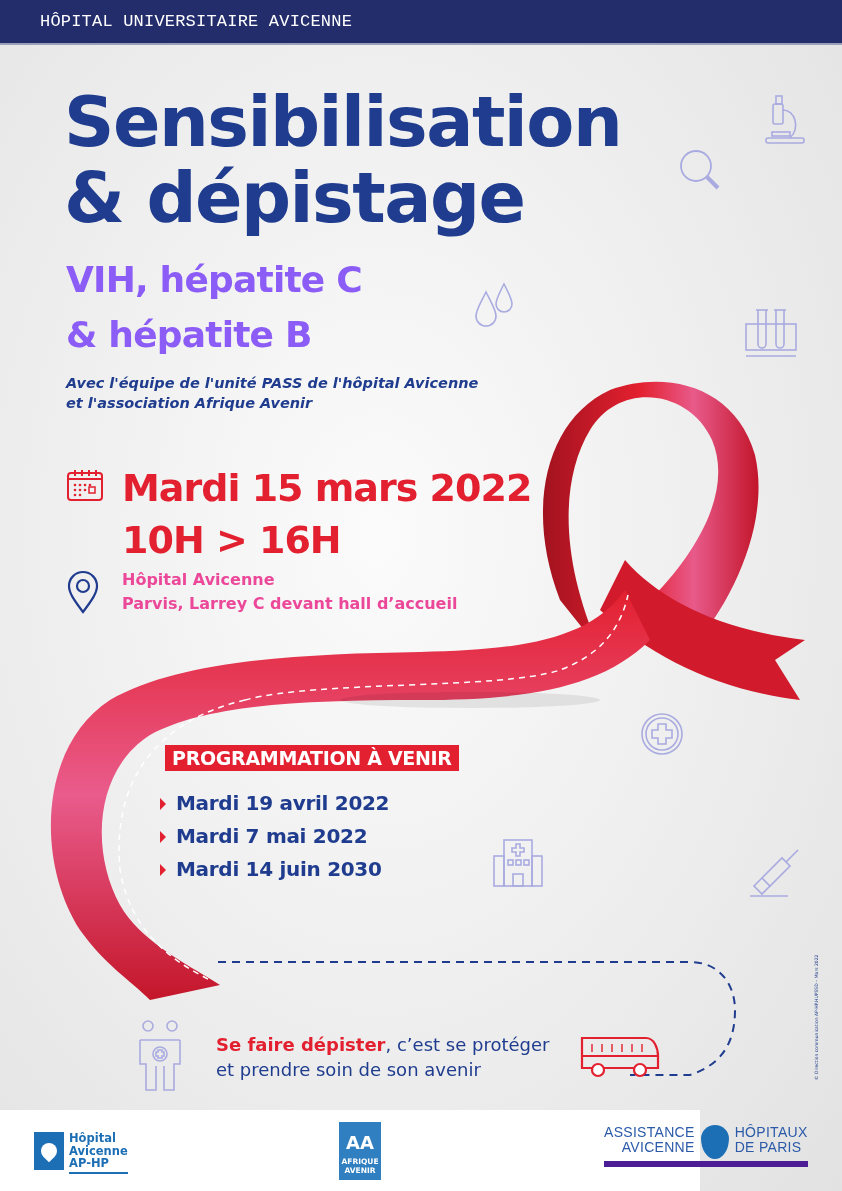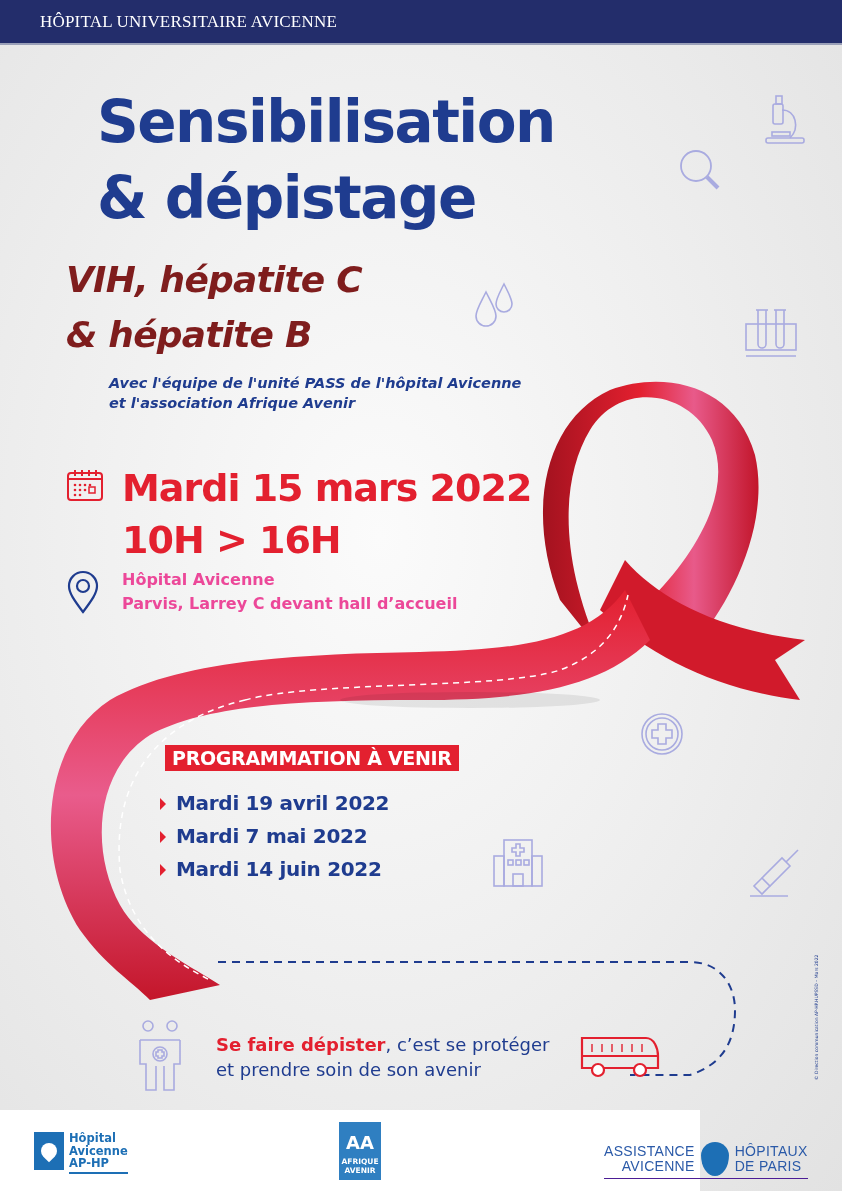--- a/index.html
+++ b/index.html
@@ -9,34 +9,34 @@
     background: radial-gradient(ellipse at 45% 45%, #fbfbfb 0%, #f0f0f0 45%, #e2e2e2 100%);
     position: relative;
   }
   .topbar {
     position: absolute; left: 0; top: 0; width: 842px; height: 45px;
     background: #232d6b;
     border-bottom: 2px solid #9aa0b8;
   }
   .topbar span {
     position: absolute; left: 40px; top: 12px;
-    color: #fff; font-family: Liberation Serif, serif; font-size: 17px; letter-spacing: 0.2px;
+    color: #fff; font-family: Liberation Mono, monospace; font-size: 17px; letter-spacing: 0.2px;
   }
   .title {
     position: absolute; left: 64px; top: 84px;
     color: #1f3c8f; font-family: "DejaVu Sans", sans-serif; font-weight: bold;
-    font-size: 58px; line-height: 76px; letter-spacing: -1.5px; margin-left: 33px;
+    font-size: 70px; line-height: 76px; letter-spacing: -1.5px;
   }
   .subtitle {
     position: absolute; left: 66px; top: 252px;
-    color: #7f1d1d; font-weight: bold; font-size: 36px; line-height: 55px; letter-spacing: -0.8px; font-style: italic;
+    color: #8b5cf6; font-weight: bold; font-size: 36px; line-height: 55px; letter-spacing: -0.8px;
   }
   .partners {
     position: absolute; left: 66px; top: 373px;
-    color: #1f3c8f; font-style: italic; font-size: 14.5px; line-height: 20px; font-weight: 600; margin-left: 43px;
+    color: #1f3c8f; font-style: italic; font-size: 14.5px; line-height: 20px; font-weight: 600;
   }
   .date {
     position: absolute; left: 122px; top: 462px;
     color: #e3202f; font-weight: bold; font-size: 38px; line-height: 52px; letter-spacing: -1px;
   }
   .cal-icon { position: absolute; left: 66px; top: 468px; width: 38px; height: 34px; }
   .pin-icon { position: absolute; left: 66px; top: 570px; width: 34px; height: 44px; }
   .place {
     position: absolute; left: 122px; top: 568px;
     color: #ec4899; font-weight: bold; font-size: 16px; line-height: 24px;
@@ -62,21 +62,21 @@
   .footer {
     position: absolute; left: 0; top: 1110px; width: 700px; height: 81px; background: #fff;
   }
   .logo-avicenne { position: absolute; left: 34px; top: 22px; display: flex; align-items: flex-start; }
   .logo-avicenne .mark { width: 30px; height: 38px; background: #1d6fb5; position: relative; }
   .logo-avicenne .mark::after { content: ""; position: absolute; left: 7px; top: 11px; width: 16px; height: 16px; background: #fff; border-radius: 50% 50% 50% 0; transform: rotate(-45deg); }
   .logo-avicenne .txt { margin-left: 5px; color: #1d6fb5; font-weight: bold; font-size: 11.5px; line-height: 12.5px; border-bottom: 2px solid #1d6fb5; padding-bottom: 2px; }
   .logo-afrique { position: absolute; left: 339px; top: 12px; width: 42px; height: 58px; background: #2f7fc1; color: #fff; font-size: 7.5px; font-weight: bold; text-align: center; }
   .logo-afrique .aa { font-size: 18px; line-height: 30px; padding-top: 6px; }
   .logo-afrique .nm { line-height: 8.5px; }
-  .logo-aphp { position: absolute; left: 604px; top: 32px; display: flex; align-items: center; border-bottom: 1px solid #4c1d95; padding-bottom: 2px; }
+  .logo-aphp { position: absolute; left: 604px; top: 15px; display: flex; border-bottom: 6px solid #4c1d95; padding-bottom: 2px; }
   .logo-aphp .t { color: #2b5aa8; font-family: "Liberation Sans", sans-serif; font-size: 14px; line-height: 15px; letter-spacing: 0.3px; }
   .logo-aphp .h { width: 28px; height: 34px; margin: 0 6px; background: #1d6fb5; border-radius: 50% 50% 50% 50% / 40% 40% 60% 60%; }
   .credit {
     position: absolute; left: 814px; top: 1080px; transform: rotate(-90deg); transform-origin: left top;
     color: #1f3c8f; font-size: 4.5px; white-space: nowrap;
   }
 </style>
 </head>
 <body>
 
@@ -169,21 +169,21 @@
   <li>
       <span class="arrow"></span>
       <span>Mardi 19 avril 2022</span>
     </li>
   <li>
       <span class="arrow"></span>
       <span>Mardi 7 mai 2022</span>
     </li>
   <li>
       <span class="arrow"></span>
-      <span>Mardi 14 juin 2022</span>
+      <span>Mardi 14 juin 2030</span>
     </li>
 </ul>
 
 <svg class="deco" style="left:760px;top:92px" width="48" height="56" viewBox="0 0 48 56" fill="none" stroke="#a9abe0" stroke-width="1.6">
   <rect x="16" y="4" width="6" height="8"></rect>
     <rect x="13" y="12" width="10" height="20" rx="2"></rect>
     <path d="M22 18 C36 18, 40 36, 30 46"></path>
     <rect x="6" y="46" width="38" height="5" rx="2"></rect>
     <rect x="12" y="40" width="18" height="4"></rect>
 </svg>

